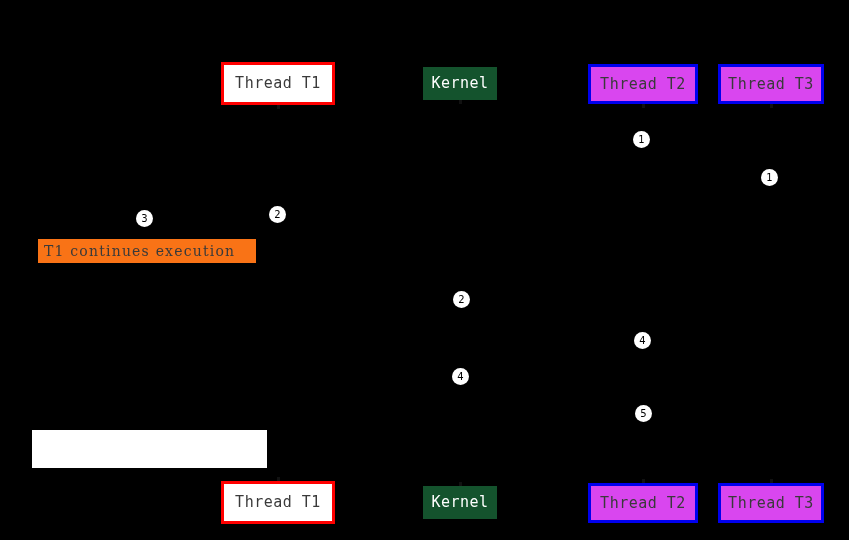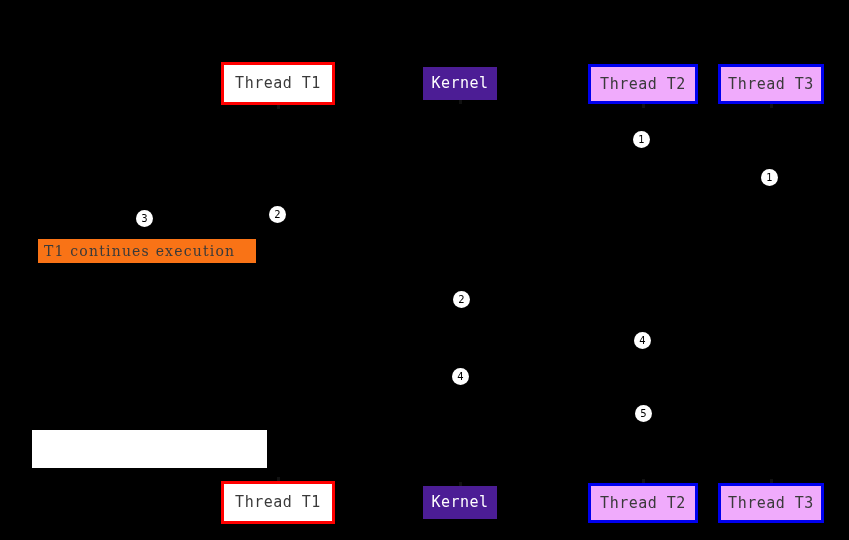--- a/index.html
+++ b/index.html
@@ -31,26 +31,26 @@
     letter-spacing: 0.5px;
     white-space: nowrap;
     line-height: 1;
   }
   .participant.thread-red {
     background: #ffffff;
     border: 3px solid #ff0000;
     color: #3a3a3a;
   }
   .participant.thread-blue {
-    background: #f0abfc;
+    background: #d946ef;
     border: 3px solid #0000ee;
     color: #3a3a3a;
   }
   .participant.kernel {
-    background: #4c1d95;
+    background: #14532d;
     border: 0;
     color: #ffffff;
   }
 
   
   .lifeline {
     position: absolute;
     width: 1px;
     background: #000000;
   }

